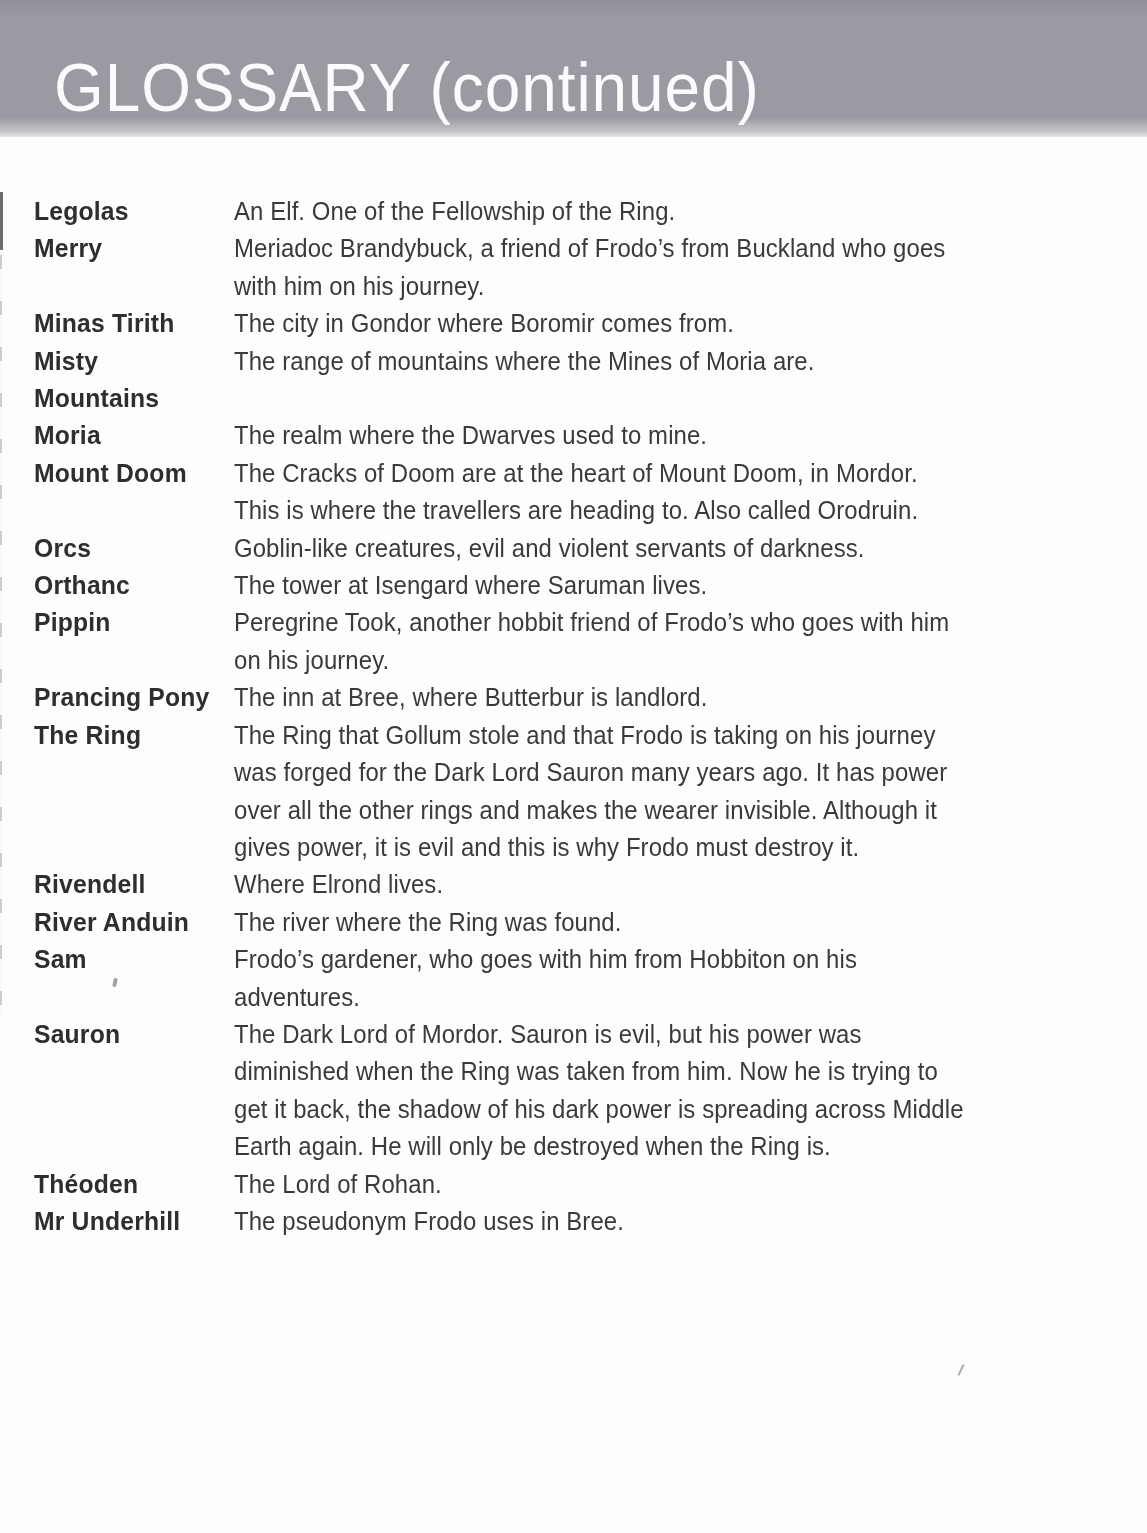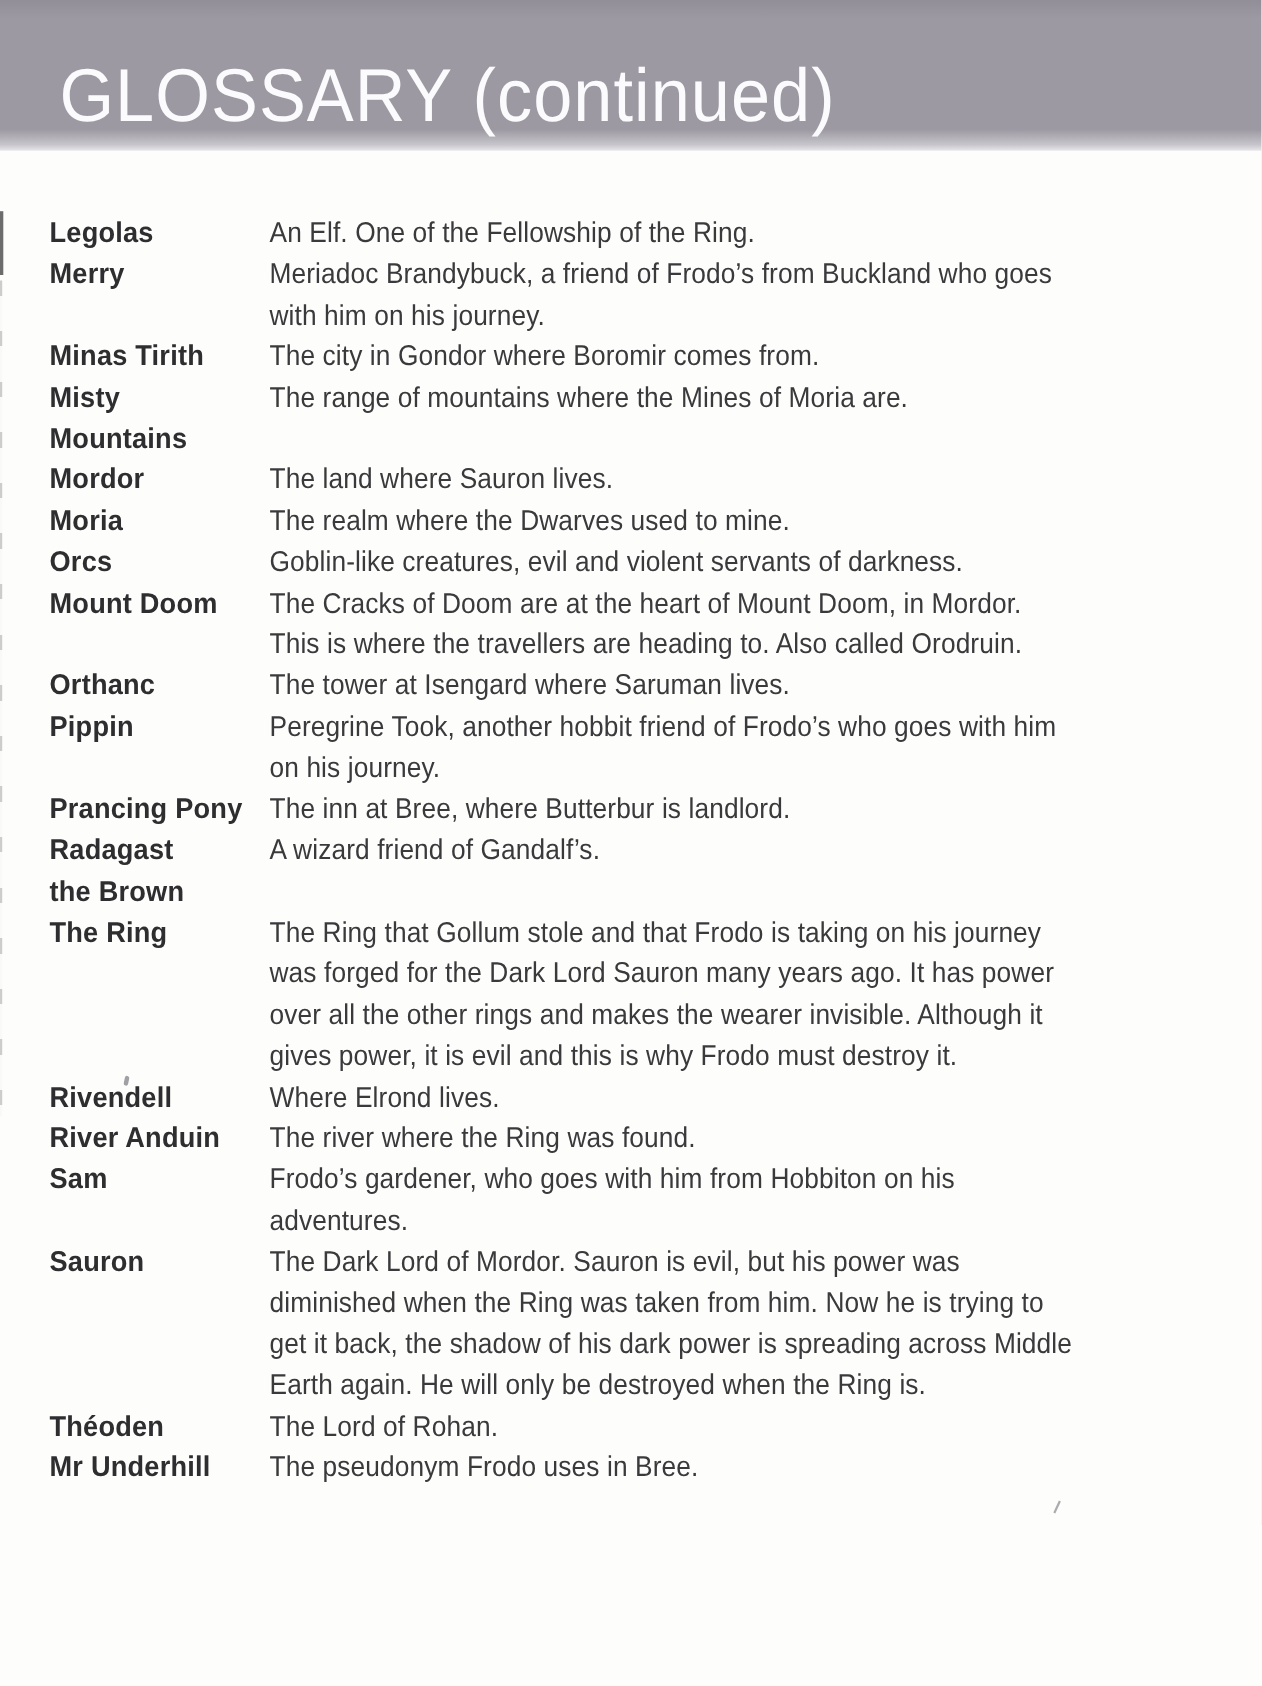--- a/index.html
+++ b/index.html
@@ -33,21 +33,21 @@
     font-weight: 400;
     letter-spacing: 1px;
     line-height: 1;
     white-space: pre;
     transform: scaleX(0.94);
     transform-origin: left bottom;
   }
   .content {
     position: absolute;
     top: 137px; left: 0; right: 0; bottom: 0;
-    padding: 56px 0 0 45px;
+    padding: 56px 0 0 34px;
     box-sizing: border-box;
     border-radius: 27px;
   }
   .entry {
     display: grid;
     grid-template-columns: 200px 1fr;
     align-items: start;
   }
   .term {
     font-size: 26px;
@@ -113,62 +113,53 @@
     <div class="def">The city in Gondor where Boromir comes from.</div>
   </div>
 
   <div class="entry">
     <div class="term">Misty
 Mountains</div>
     <div class="def">The range of mountains where the Mines of Moria are.</div>
   </div>
 
 
-  <div class="entry">
-    <div class="term">Mordor</div>
-    <div class="def">The land where Sauron lives.</div>
-  </div>
 
   <div class="entry">
     <div class="term">Moria</div>
     <div class="def">The realm where the Dwarves used to mine.</div>
-  </div>
-
-  <div class="entry">
-    <div class="term">Orcs</div>
-    <div class="def">Goblin-like creatures, evil and violent servants of darkness.</div>
   </div>
 
   <div class="entry">
     <div class="term">Mount Doom</div>
     <div class="def">The Cracks of Doom are at the heart of Mount Doom, in Mordor.
 This is where the travellers are heading to. Also called Orodruin.</div>
   </div>
 
   <div class="entry">
+    <div class="term">Orcs</div>
+    <div class="def">Goblin-like creatures, evil and violent servants of darkness.</div>
+  </div>
+
+  <div class="entry">
     <div class="term">Orthanc</div>
     <div class="def">The tower at Isengard where Saruman lives.</div>
   </div>
 
   <div class="entry">
     <div class="term">Pippin</div>
     <div class="def">Peregrine Took, another hobbit friend of Frodo’s who goes with him
 on his journey.</div>
   </div>
 
   <div class="entry">
     <div class="term">Prancing Pony</div>
     <div class="def">The inn at Bree, where Butterbur is landlord.</div>
   </div>
 
-  <div class="entry">
-    <div class="term">Radagast
-the Brown</div>
-    <div class="def">A wizard friend of Gandalf’s.</div>
-  </div>
 
   <div class="entry">
     <div class="term">The Ring</div>
     <div class="def">The Ring that Gollum stole and that Frodo is taking on his journey
 was forged for the Dark Lord Sauron many years ago. It has power
 over all the other rings and makes the wearer invisible. Although it
 gives power, it is evil and this is why Frodo must destroy it.</div>
   </div>
 
   <div class="entry">

